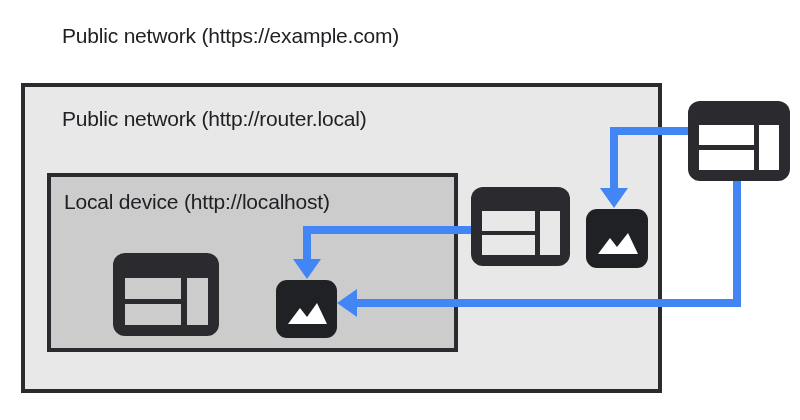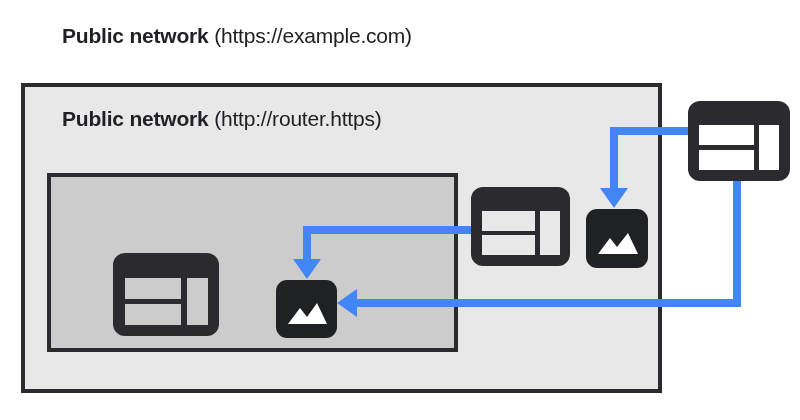--- a/index.html
+++ b/index.html
@@ -17,21 +17,21 @@
   }
 
   
   .title {
     position: absolute;
     color: #202124;
     font-size: 21px;
     letter-spacing: -0.2px;
     white-space: nowrap;
   }
-  .title b { font-weight: 700; }
+  .title b { font-weight: 400; }
   .title span.url { font-weight: 400; margin-top: 48px; }
 
   #public-title  { left: 62px;  top: 24px; }
   #private-title { left: 62px;  top: 107px; }
   #local-title   { left: 64px;  top: 190px; }
 
   
   .netbox {
     position: absolute;
     box-sizing: border-box;
@@ -91,25 +91,28 @@
 
 <div id="canvas">
 
   <div class="title" id="public-title">
     <b>Public network</b><span class="url"> (https://example.com)</span>
   </div>
 
   <div class="netbox" id="private-box"></div>
 
   <div class="title" id="private-title">
-    <b>Public network</b><span class="url"> (http://router.https)</span>
+    <b>Public network</b><span class="url"> (http://router.local)</span>
   </div>
 
   <div class="netbox" id="local-box"></div>
 
+  <div class="title" id="local-title">
+    <b>Local device</b><span class="url"> (http://localhost)</span>
+  </div>
 
   <div class="conn" style="left:614px; top:127px; width:76px; height:8px;"></div>
   <div class="conn" style="left:610px; top:127px; width:8px; height:64px;"></div>
   <div class="arrowhead arrow-down" style="left:600px; top:188px;"></div>
 
   <div class="conn" style="left:303px; top:226px; width:172px; height:8px;"></div>
   <div class="conn" style="left:303px; top:226px; width:8px; height:36px;"></div>
   <div class="arrowhead arrow-down" style="left:293px; top:259px;"></div>
 
   <div class="conn" style="left:733px; top:178px; width:8px; height:129px;"></div>

